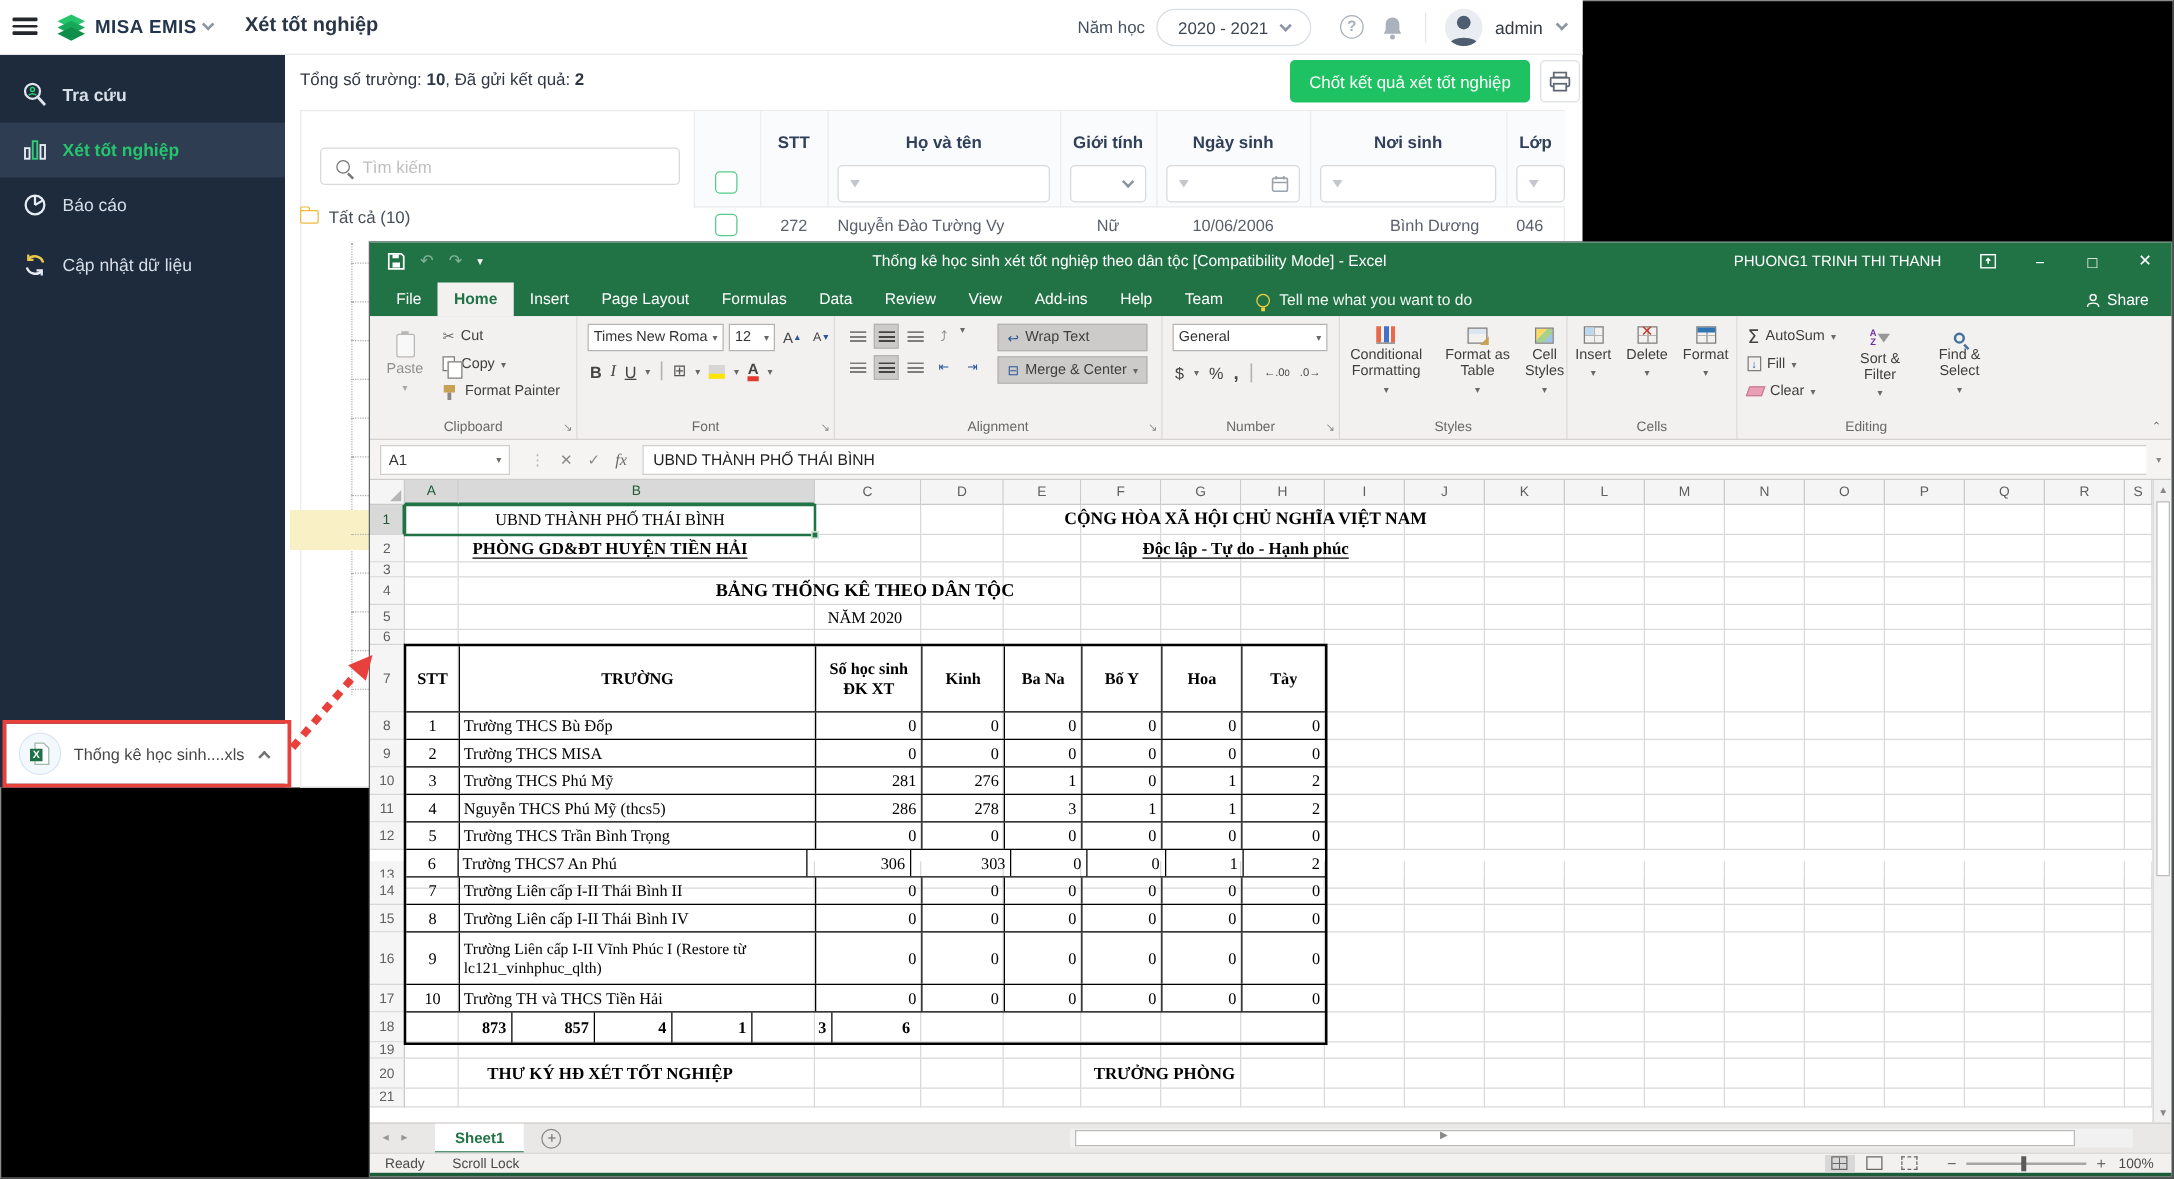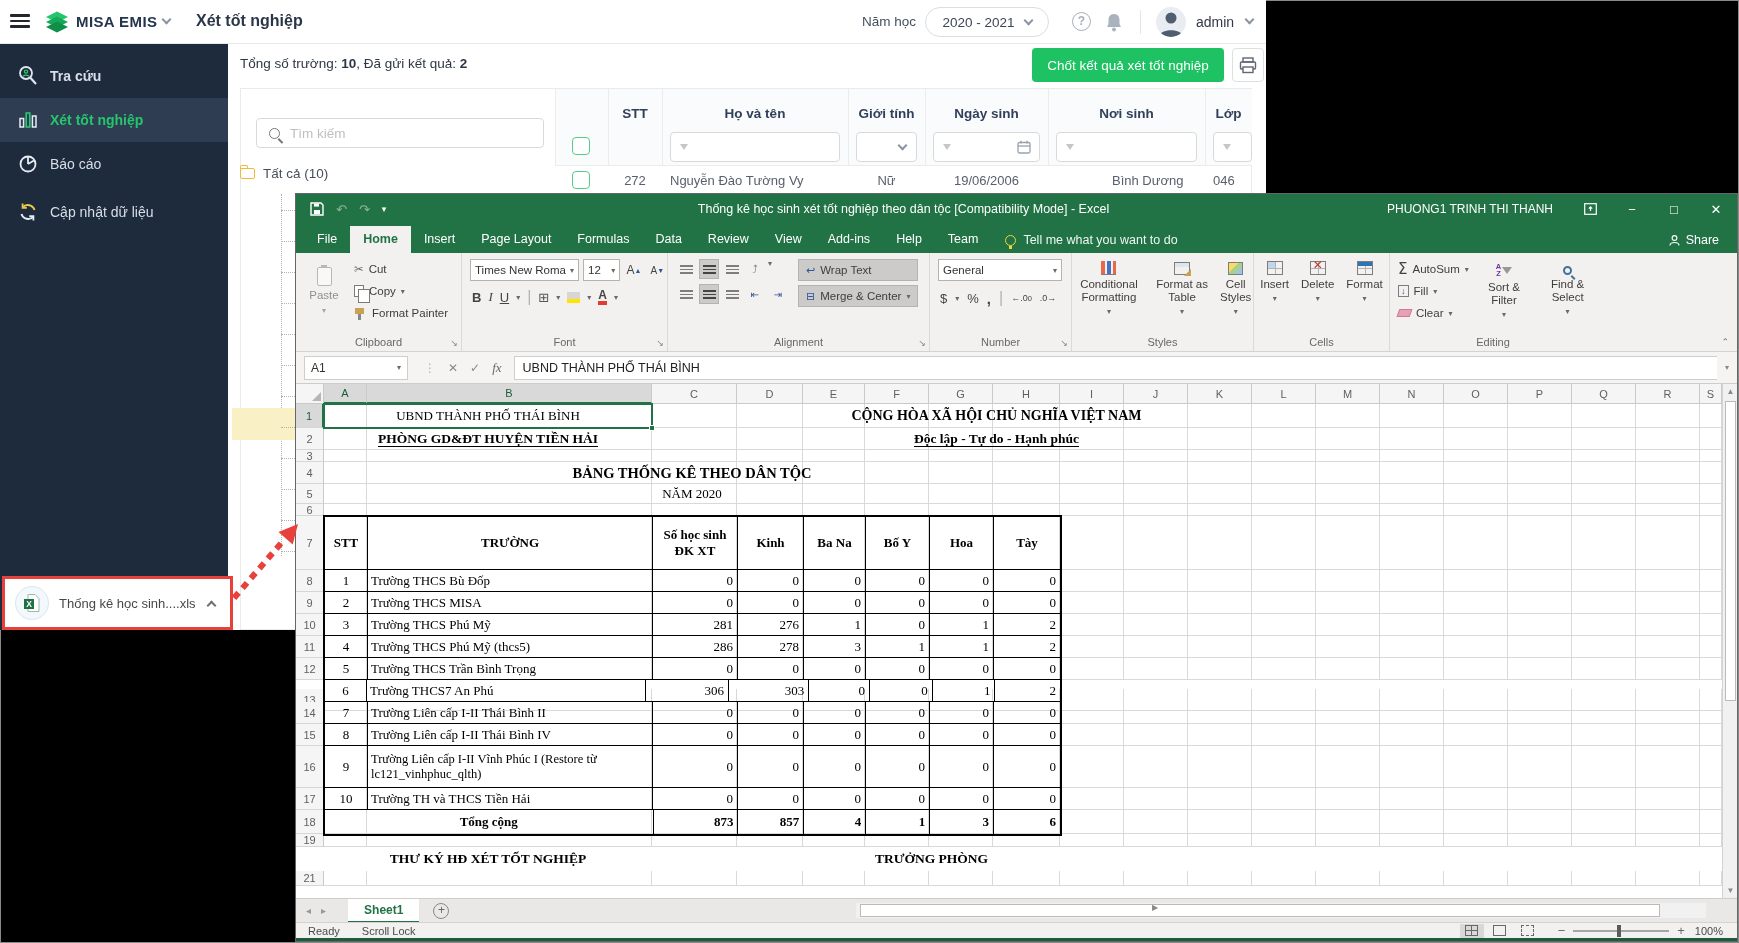--- a/index.html
+++ b/index.html
@@ -345,21 +345,21 @@
       </div>
       <div class="wt-filter" style="left: 1056px; width: 141px;">
         <span class="funnel"></span>
       </div>
       <div class="wt-filter" style="left: 1213px; width: 39px;">
         <span class="funnel"></span>
       </div>
       <div class="wt-cell" style="left: 608px; width: 54px; justify-content: center;">272</div>
       <div class="wt-cell" style="left: 670px; width: 170px;">Nguyễn Đào Tường Vy</div>
       <div class="wt-cell" style="left: 848px; width: 77px; justify-content: center;">Nữ</div>
-      <div class="wt-cell" style="left: 925px; width: 123px; justify-content: center;">19/06/2006</div>
+      <div class="wt-cell" style="left: 925px; width: 123px; justify-content: center;">10/06/2006</div>
       <div class="wt-cell" style="left: 1112px; width: 141px;">Bình Dương</div>
       <div class="wt-cell" style="left: 1213px; width: 39px;">046</div>
     </div>
 
   <div id="excel">
     <div id="xtitle">
       <div id="qat">
         <svg width="14" height="14" viewBox="0 0 14 14">
             <path d="M1 1 h10 l2 2 v10 h-12 z" fill="none" stroke="#fff" stroke-width="1.4"></path>
             <rect x="4" y="8" width="6" height="4" fill="#fff"></rect>
@@ -1063,20 +1063,42 @@
           <div class="xcell" style="width: 64px; height: 13px;"></div>
           <div class="xcell" style="width: 64px; height: 13px;"></div>
           <div class="xcell" style="width: 64px; height: 13px;"></div>
           <div class="xcell" style="width: 64px; height: 13px;"></div>
           <div class="xcell" style="width: 64px; height: 13px;"></div>
           <div class="xcell" style="width: 64px; height: 13px;"></div>
           <div class="xcell" style="width: 64px; height: 13px;"></div>
           <div class="xcell" style="width: 64px; height: 13px;"></div>
           <div class="xcell" style="width: 22px; height: 13px;"></div>
         </div>
+        <div class="xrow" style="top: 463px; height: 24px;">
+          <div class="rowh" style="height: 24px;">20</div>
+          <div class="xcell" style="width: 43px; height: 24px;"></div>
+          <div class="xcell" style="width: 285px; height: 24px;"></div>
+          <div class="xcell" style="width: 85px; height: 24px;"></div>
+          <div class="xcell" style="width: 66px; height: 24px;"></div>
+          <div class="xcell" style="width: 62px; height: 24px;"></div>
+          <div class="xcell" style="width: 64px; height: 24px;"></div>
+          <div class="xcell" style="width: 64px; height: 24px;"></div>
+          <div class="xcell" style="width: 67px; height: 24px;"></div>
+          <div class="xcell" style="width: 64px; height: 24px;"></div>
+          <div class="xcell" style="width: 64px; height: 24px;"></div>
+          <div class="xcell" style="width: 64px; height: 24px;"></div>
+          <div class="xcell" style="width: 64px; height: 24px;"></div>
+          <div class="xcell" style="width: 64px; height: 24px;"></div>
+          <div class="xcell" style="width: 64px; height: 24px;"></div>
+          <div class="xcell" style="width: 64px; height: 24px;"></div>
+          <div class="xcell" style="width: 64px; height: 24px;"></div>
+          <div class="xcell" style="width: 64px; height: 24px;"></div>
+          <div class="xcell" style="width: 64px; height: 24px;"></div>
+          <div class="xcell" style="width: 22px; height: 24px;"></div>
+        </div>
         <div class="xrow" style="top: 487px; height: 15px;">
           <div class="rowh" style="height: 15px;">21</div>
           <div class="xcell" style="width: 43px; height: 15px;"></div>
           <div class="xcell" style="width: 285px; height: 15px;"></div>
           <div class="xcell" style="width: 85px; height: 15px;"></div>
           <div class="xcell" style="width: 66px; height: 15px;"></div>
           <div class="xcell" style="width: 62px; height: 15px;"></div>
           <div class="xcell" style="width: 64px; height: 15px;"></div>
           <div class="xcell" style="width: 64px; height: 15px;"></div>
           <div class="xcell" style="width: 67px; height: 15px;"></div>
@@ -1136,21 +1158,21 @@
             <div class="stc serif l" style="width: 285px;">Trường THCS Phú Mỹ</div>
             <div class="stc serif r" style="width: 85px;">281</div>
             <div class="stc serif r" style="width: 66px;">276</div>
             <div class="stc serif r" style="width: 62px;">1</div>
             <div class="stc serif r" style="width: 64px;">0</div>
             <div class="stc serif r" style="width: 64px;">1</div>
             <div class="stc serif r" style="width: 66px;">2</div>
           </div>
           <div class="strow" style="height: 22px;">
             <div class="stc serif c" style="width: 43px;">4</div>
-            <div class="stc serif l" style="width: 285px;">Trường THCS Phú Mỹ (thcs5)</div>
+            <div class="stc serif l" style="width: 285px;">Nguyễn THCS Phú Mỹ (thcs5)</div>
             <div class="stc serif r" style="width: 85px;">286</div>
             <div class="stc serif r" style="width: 66px;">278</div>
             <div class="stc serif r" style="width: 62px;">3</div>
             <div class="stc serif r" style="width: 64px;">1</div>
             <div class="stc serif r" style="width: 64px;">1</div>
             <div class="stc serif r" style="width: 66px;">2</div>
           </div>
           <div class="strow" style="height: 22px;">
             <div class="stc serif c" style="width: 43px;">5</div>
             <div class="stc serif l" style="width: 285px;">Trường THCS Trần Bình Trọng</div>
@@ -1205,21 +1227,20 @@
             <div class="stc serif c" style="width: 43px;">10</div>
             <div class="stc serif l" style="width: 285px;">Trường TH và THCS Tiền Hải</div>
             <div class="stc serif r" style="width: 85px;">0</div>
             <div class="stc serif r" style="width: 66px;">0</div>
             <div class="stc serif r" style="width: 62px;">0</div>
             <div class="stc serif r" style="width: 64px;">0</div>
             <div class="stc serif r" style="width: 64px;">0</div>
             <div class="stc serif r" style="width: 66px;">0</div>
           </div>
           <div class="strow" style="height: 24px; font-weight: bold;">
-            <div class="stc c serif" style="width: 329px; font-weight: bold;">Tổng cộng</div>
             <div class="stc r serif" style="width: 85px; font-weight: bold;">873</div>
             <div class="stc r serif" style="width: 66px; font-weight: bold;">857</div>
             <div class="stc r serif" style="width: 62px; font-weight: bold;">4</div>
             <div class="stc r serif" style="width: 64px; font-weight: bold;">1</div>
             <div class="stc r serif" style="width: 64px; font-weight: bold;">3</div>
             <div class="stc r serif" style="width: 66px; font-weight: bold;">6</div>
           </div>
         </div>
         <div id="sel-box" style="left: 27px; top: 19px; width: 330px; height: 26px;"></div>
         <div id="sel-handle" style="left: 353px; top: 41px;"></div>

